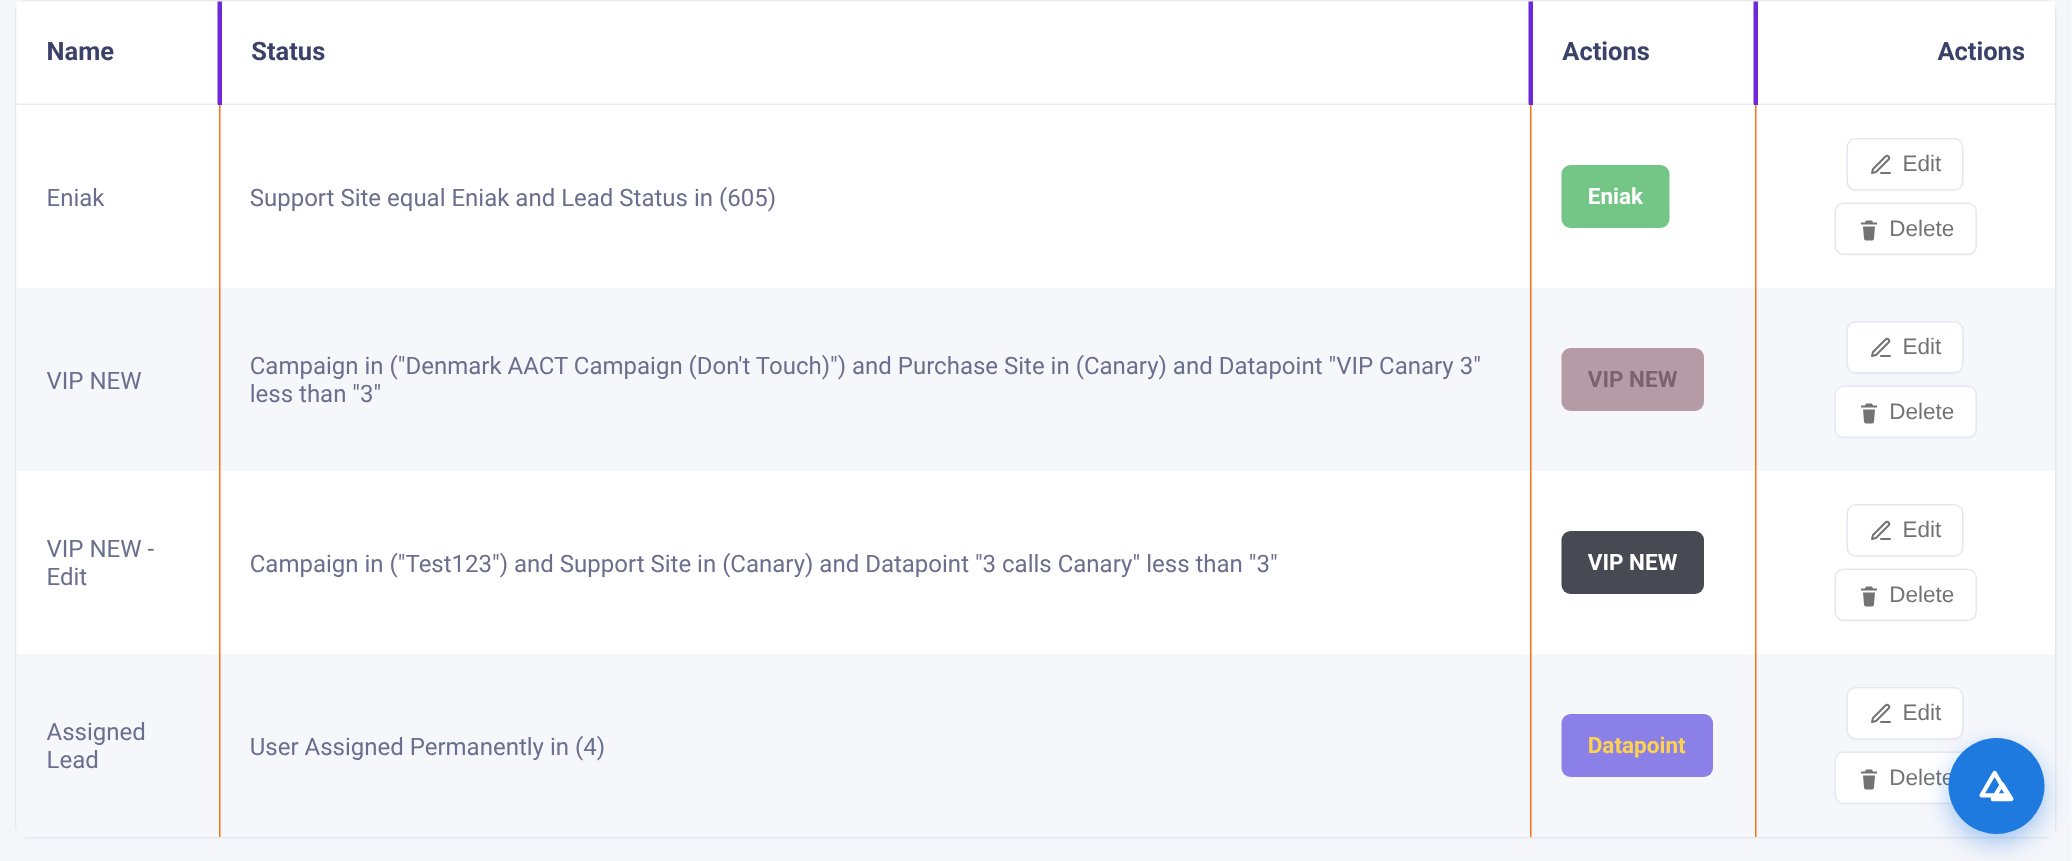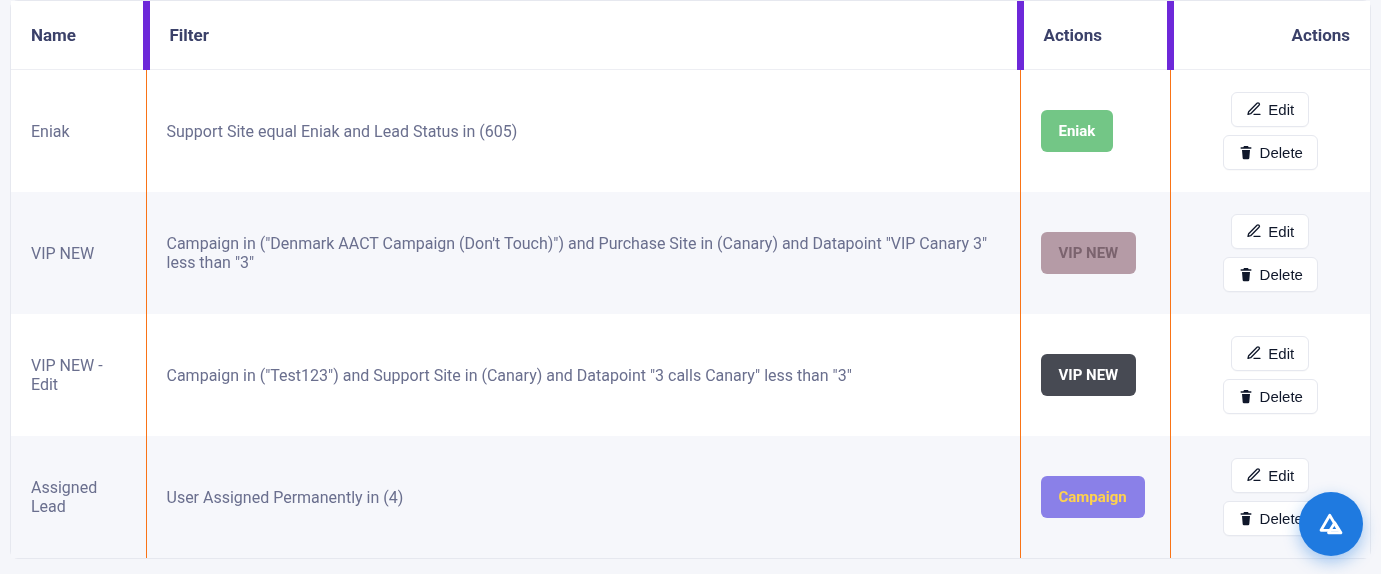--- a/index.html
+++ b/index.html
@@ -23,21 +23,21 @@
       width: 100%;
       border-collapse: collapse;
     }
     th {
       text-align: left;
       font-weight: 700;
       color: #3b4169;
       font-size: 17px;
       padding: 24px 20px;
       border-bottom: 1px solid #edeef3;
-      border-right: 7px solid #6d28d9;
+      border-right: 3px solid #6d28d9;
       background: #fff;
     }
     th:last-child { border-right: none; text-align: right; }
     th.col-example { text-align: left; }
     td {
       padding: 22px 20px;
       font-size: 16px;
       color: #6a6f8e;
       border-right: 1px solid #f97316;
       vertical-align: middle;
@@ -59,28 +59,28 @@
       white-space: nowrap;
     }
     .actions-stack {
       display: flex;
       flex-direction: column;
       align-items: center;
       gap: 8px;
     }
     .btn {
       display: inline-flex;
-      align-items: flex-start;
+      align-items: center;
       gap: 6px;
       background: #fff;
       border: 1px solid #e6e8ef;
       border-radius: 6px;
       padding: 8px 14px;
       font-size: 15px;
-      color: #0f172a;
+      color: #737373;
       cursor: pointer;
       box-shadow: 0 1px 0 rgba(0,0,0,0.02);
     }
     .icon { display: inline-block; line-height: 0; }
     .icon svg { width: 16px; height: 16px; display: block; }
     .fab {
       position: absolute;
       right: 18px;
       bottom: 18px;
       width: 64px;
@@ -97,21 +97,21 @@
     .fab svg { width: 30px; height: 30px; }
   </style>
 </head>
 <body>
 
 <div class="card">
   <table>
     <thead>
       <tr>
         <th class="col-name">Name</th>
-        <th class="col-filter">Filter</th>
+        <th class="col-filter">Status</th>
         <th class="col-example">Actions</th>
         <th class="col-actions">Actions</th>
       </tr>
     </thead>
     <tbody id="rows">
   <tr>
     <td class="col-name">Eniak</td>
     <td class="col-filter">Support Site equal Eniak and Lead Status in (605)</td>
     <td class="col-example">
       <span class="badge" style="background: rgb(115, 198, 134); color: rgb(255, 255, 255);">Eniak</span>
@@ -194,21 +194,21 @@
           <span>Delete</span>
         </button>
       </div>
     </td>
   </tr>
 
   <tr>
     <td class="col-name">Assigned Lead</td>
     <td class="col-filter">User Assigned Permanently in (4)</td>
     <td class="col-example">
-      <span class="badge" style="background: rgb(138, 128, 232); color: rgb(255, 210, 77);">Campaign</span>
+      <span class="badge" style="background: rgb(138, 128, 232); color: rgb(255, 210, 77);">Datapoint</span>
     </td>
     <td class="col-actions">
       <div class="actions-stack">
         <button class="btn">
           <span class="icon">
             <svg viewBox="0 0 24 24" fill="none" stroke="currentColor" stroke-width="2" stroke-linecap="round" stroke-linejoin="round">
               <path d="M12 20h9"></path>
               <path d="M16.5 3.5a2.1 2.1 0 0 1 3 3L7 19l-4 1 1-4 12.5-12.5z"></path>
             </svg>
           </span>

